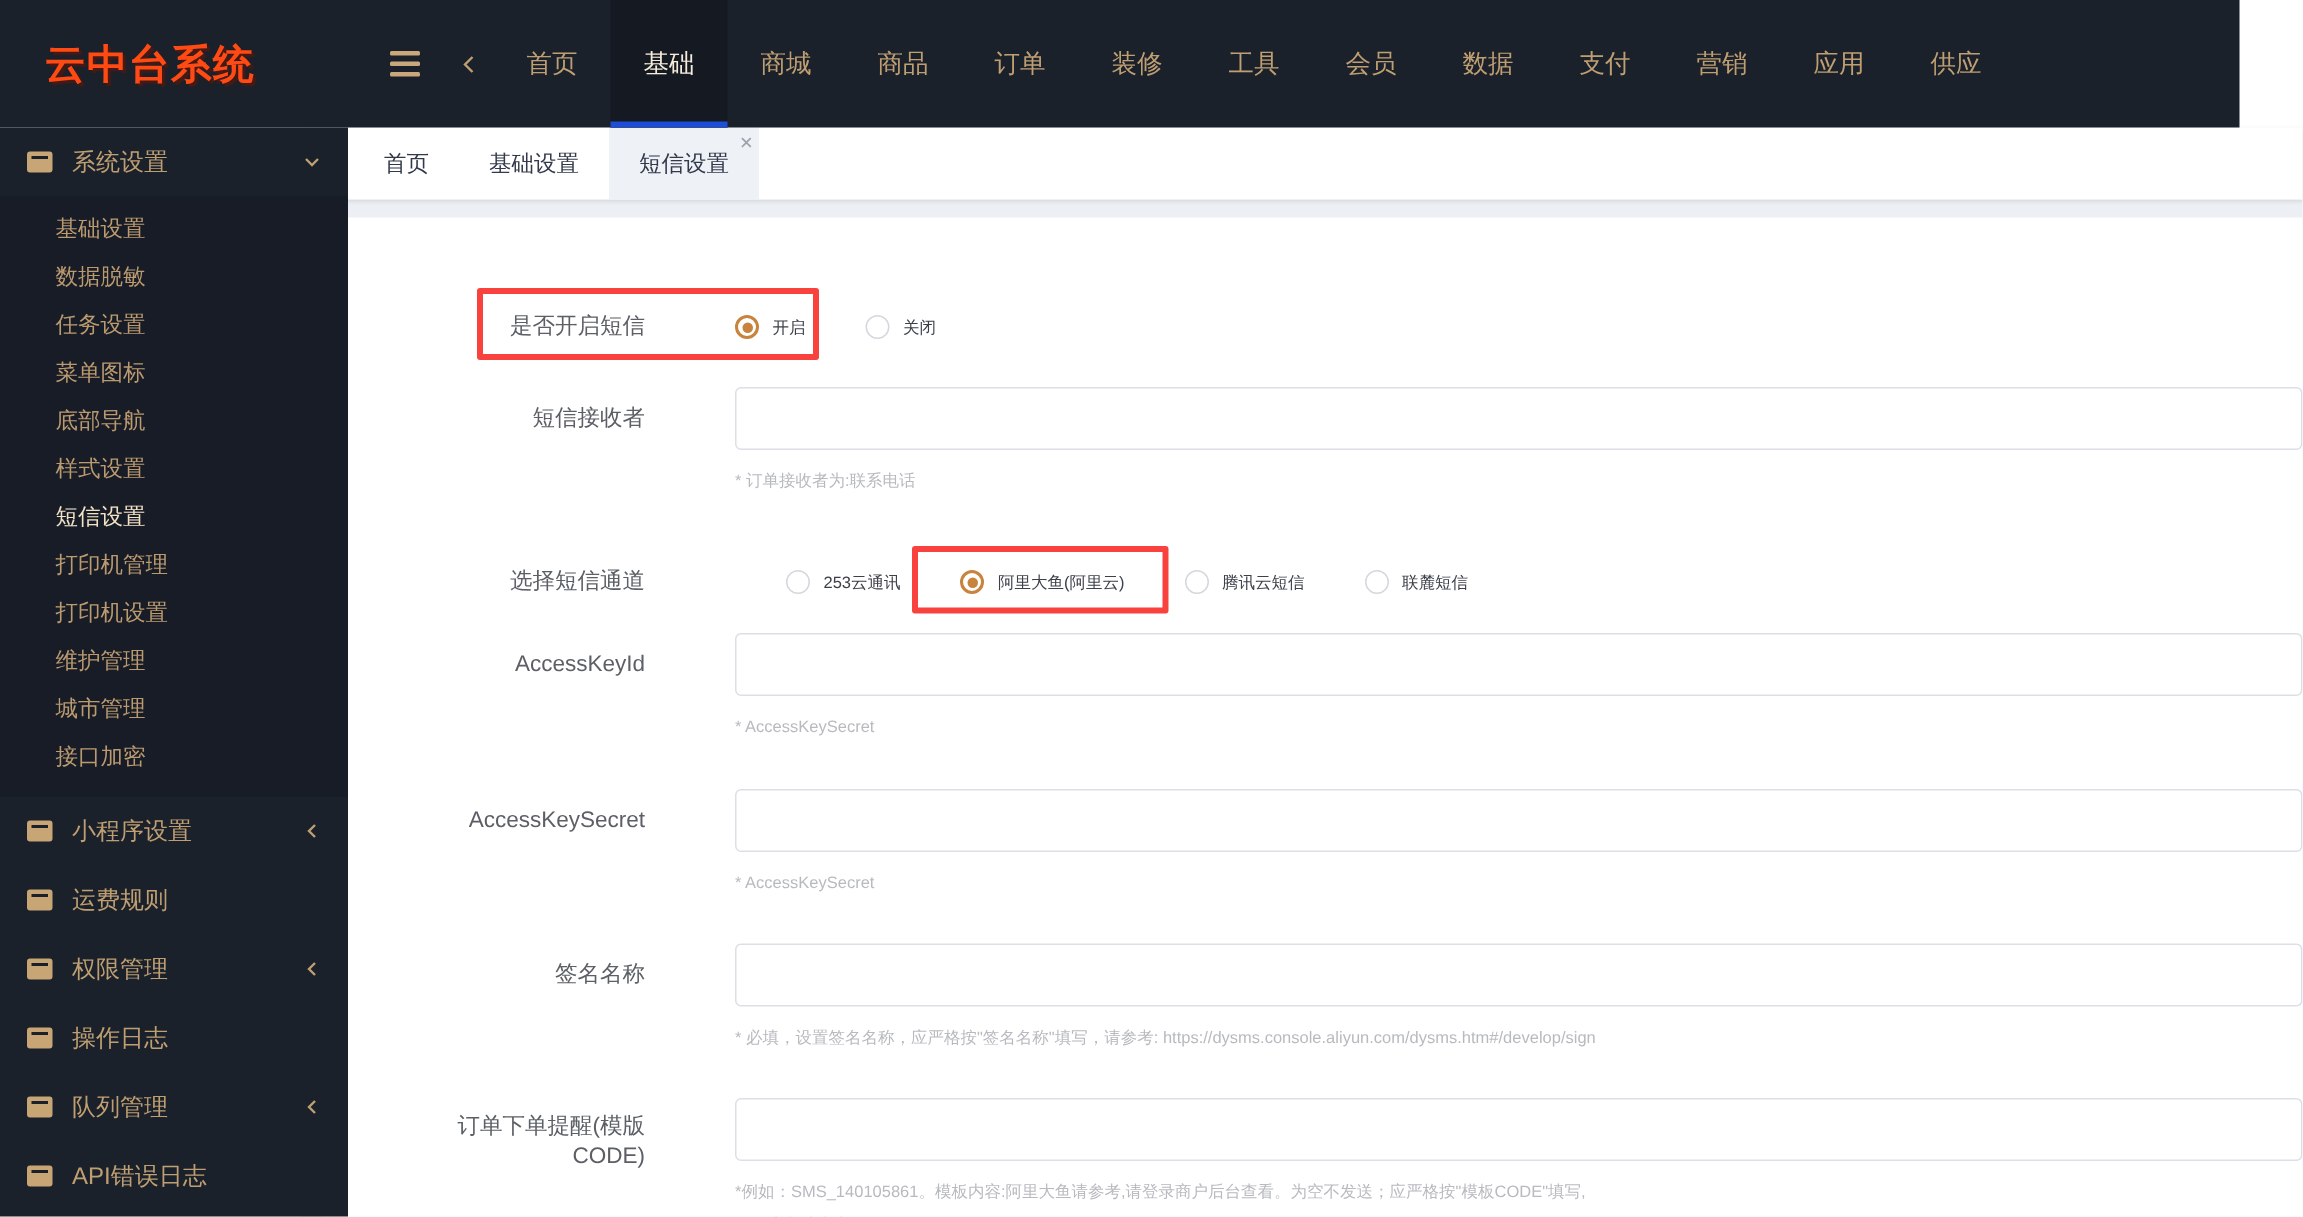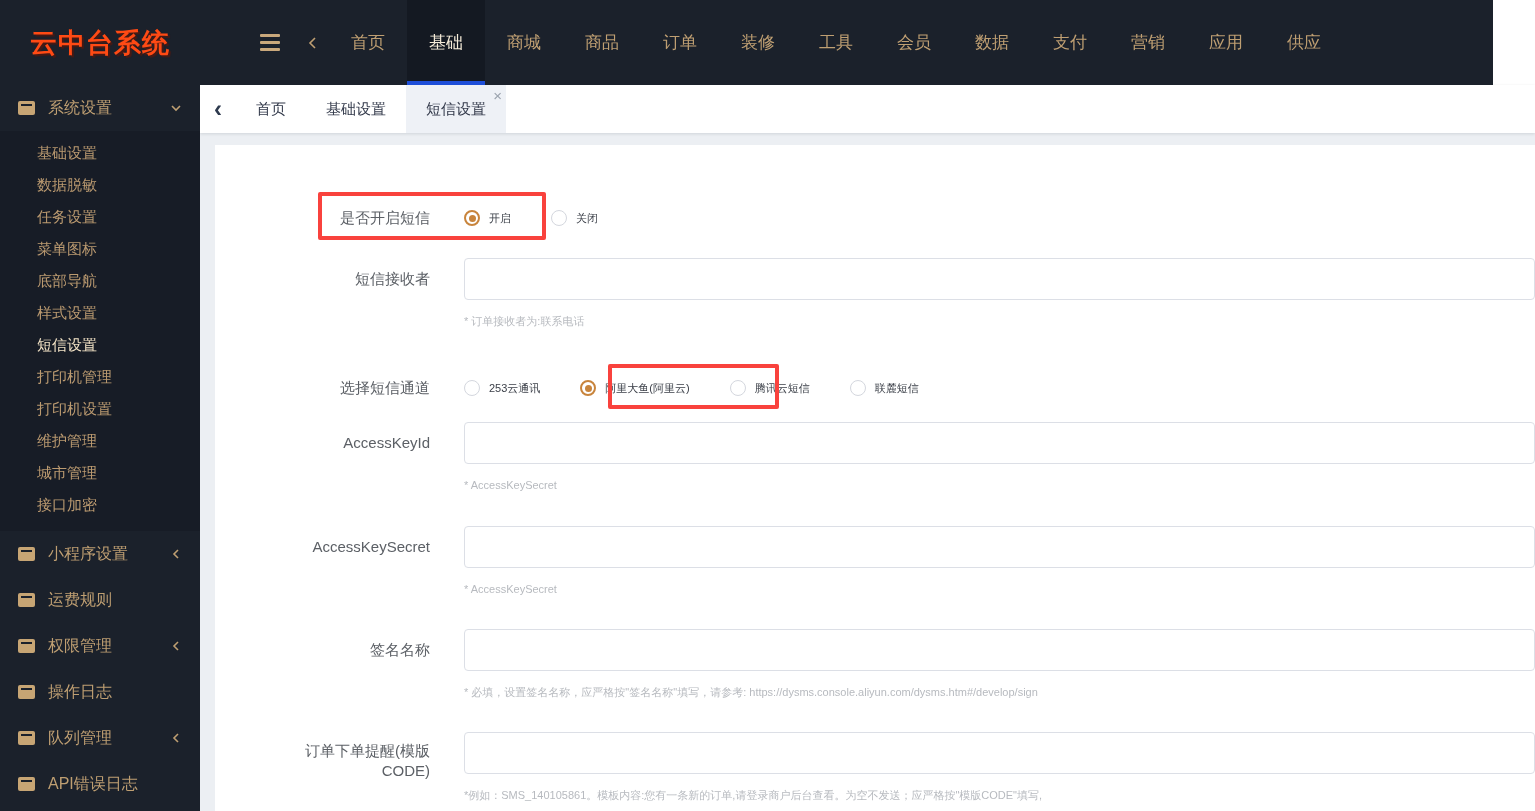--- a/index.html
+++ b/index.html
@@ -14,21 +14,21 @@
   .topbar{position:absolute;top:0;left:0;width:1493px;height:85px;background:#1b212b;display:flex;align-items:stretch;z-index:5;}
   .logo{width:200px;display:flex;align-items:center;justify-content:center;font-size:27px;font-weight:bold;color:#ff4a14;text-shadow:2px 2px 1px rgba(110,20,0,.55);letter-spacing:1px;}
   .hamburger{display:flex;flex-direction:column;justify-content:center;gap:4px;margin-left:60px;margin-right:28px;cursor:pointer;}
   .hamburger span{display:block;width:20px;height:3px;background:#c9a87c;border-radius:1px;}
   .nav-back{display:flex;align-items:center;color:#bf9f72;font-size:15px;margin-right:12px;cursor:pointer;}
   .topnav{display:flex;align-items:stretch;}
   .topnav-item{display:flex;align-items:center;padding:0 22px;font-size:17px;color:#bf9f72;cursor:pointer;}
   .topnav-item.active{background:#141922;color:#f6ecd9;border-bottom:4px solid #1d4ed8;padding-top:4px;text-align:center;}
 
   
-  .sidebar{position:absolute;top:85px;left:0;width:200px;height:726px;background:#1b212b;overflow:hidden;z-index:4;}
+  .sidebar{position:absolute;top:85px;left:0;width:232px;height:726px;background:#1b212b;overflow:hidden;z-index:4;}
   .side-group{height:46px;display:flex;align-items:center;padding:0 18px;color:#bf9f72;font-size:16px;cursor:pointer;}
   .side-group .glabel{flex:1;}
   .box-icon{width:17px;height:14px;background:#c7a574;border-radius:2px;margin-right:13px;position:relative;flex:0 0 17px;}
   .box-icon::after{content:"";position:absolute;left:3px;right:3px;top:3px;height:2px;background:#1b212b;}
   .chev-svg{flex:0 0 12px;}
   .submenu{background:#171c26;padding:6px 0 10px;}
   .side-item{height:32px;line-height:32px;padding-left:37px;font-size:15px;color:#bb9a70;cursor:pointer;}
   .side-item.active{color:#f3e3c6;}
 
   
@@ -36,22 +36,22 @@
   .tab-back{width:36px;display:flex;align-items:center;justify-content:center;font-size:24px;font-weight:bold;color:#2e3a4e;cursor:pointer;}
   .tab{display:flex;align-items:center;padding:0 20px;font-size:15px;color:#32394a;cursor:pointer;position:relative;}
   .tab.active{background:#eef1f6;}
   .tab-close{position:absolute;top:3px;right:4px;font-size:15px;line-height:1;color:#9aa2ad;cursor:pointer;}
 
   
   .content{position:absolute;top:133px;left:200px;width:1335px;height:678px;background:#eceff3;padding:12px 0 0 15px;}
   .card{background:#fff;width:100%;height:100%;position:relative;padding-top:51px;overflow:hidden;}
 
   .form-row{display:flex;margin-bottom:18px;}
-  .mb35{margin-bottom:35px;} .mb12{margin-bottom:12px;} .mb31{margin-bottom:31px;} .mb30{margin-bottom:30px;}
-  .form-label{flex:0 0 215px;text-align:right;margin-right:34px;font-size:15px;color:#5c6066;padding-left:23px;}
+  .mb35{margin-bottom:35px;} .mb12{margin-bottom:12px;gap:34px;} .mb31{margin-bottom:31px;} .mb30{margin-bottom:30px;}
+  .form-label{flex:0 0 215px;text-align:right;margin-right:60px;font-size:15px;color:#5c6066;padding-left:23px;}
   .lh-radio{line-height:44px;} .lh-input{line-height:42px;}
   .label-wrap{line-height:20px;padding-top:9px;}
   .label-wrap span{display:inline-block;max-width:158px;text-align:right;}
   .form-control{flex:1;min-width:0;}
   .text-input{display:block;width:100%;height:42px;border:1px solid #dcdfe6;border-radius:4px;outline:none;font-size:15px;padding:0 12px;color:#333;background:#fff;}
   .hint{margin-top:12px;font-size:11px;color:#b7babf;line-height:19px;}
   .hint + .hint{margin-top:3px;}
   .radio-row{display:flex;align-items:center;height:44px;}
   .radio-item{display:flex;align-items:center;margin-right:40px;cursor:pointer;}
   .radio-circle{width:16px;height:16px;border:1px solid #d4d7de;border-radius:50%;background:#fff;margin-right:9px;position:relative;flex:0 0 16px;}
@@ -233,19 +233,19 @@
       <div class="form-control">
         <input class="text-input" type="text" value="" style="">
         <div class="hint">* 必填，设置签名名称，应严格按"签名名称"填写，请参考: https://dysms.console.aliyun.com/dysms.htm#/develop/sign</div>
       </div>
     </div>
 
     <div class="form-row">
       <div class="form-label label-wrap"><span>订单下单提醒(模版CODE)</span></div>
       <div class="form-control">
         <input class="text-input" type="text" value="" style="">
-        <div class="hint">*例如：SMS_140105861。模板内容:您有一条新的订单,请登录商户后台查看。为空不发送；应严格按"模版CODE"填写,</div>
+        <div class="hint">*例如：SMS_140105861。模板内容:阿里大鱼请参考,请登录商户后台查看。为空不发送；应严格按"模板CODE"填写,</div>
         <div class="hint">阿里大鱼请参考:https://dysms.console.aliyun.com/dysms.htm#/develop/template</div>
       </div>
     </div>
 
   </div>
 </div>
 
 </body></html>

